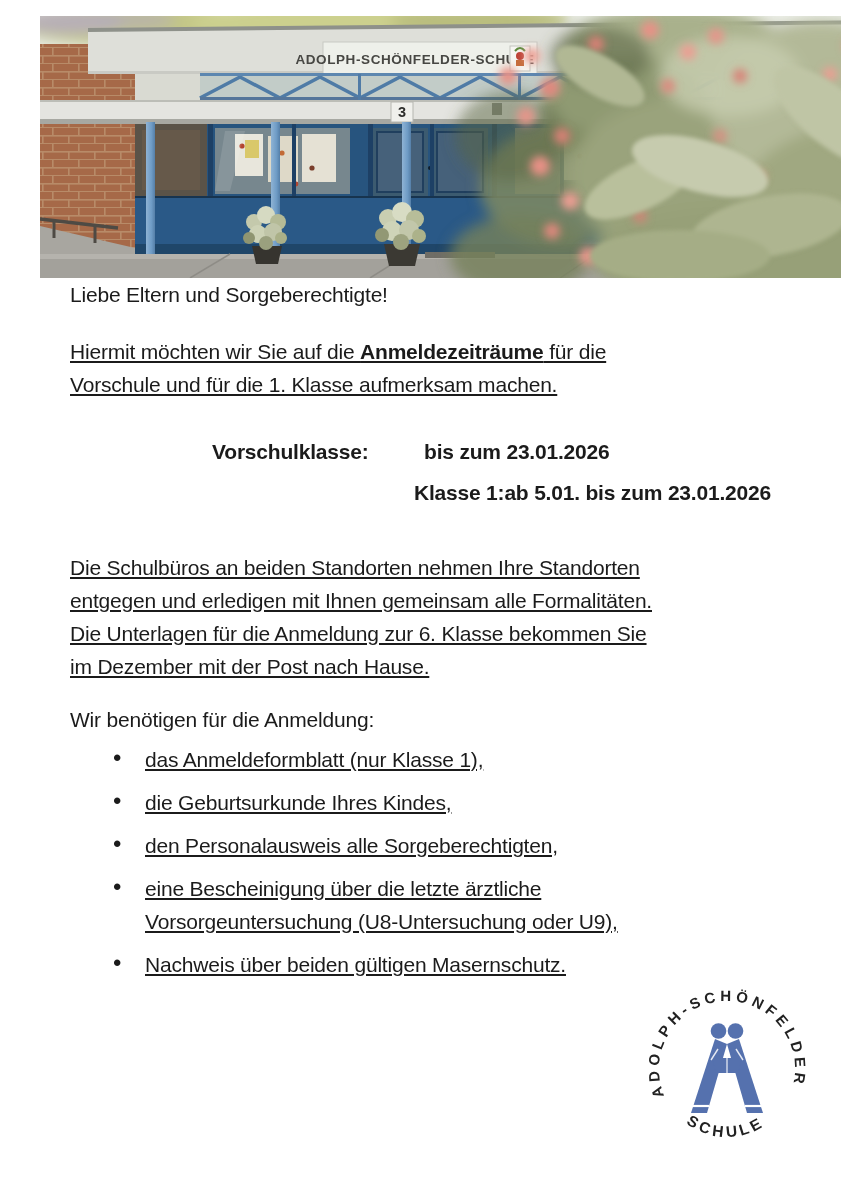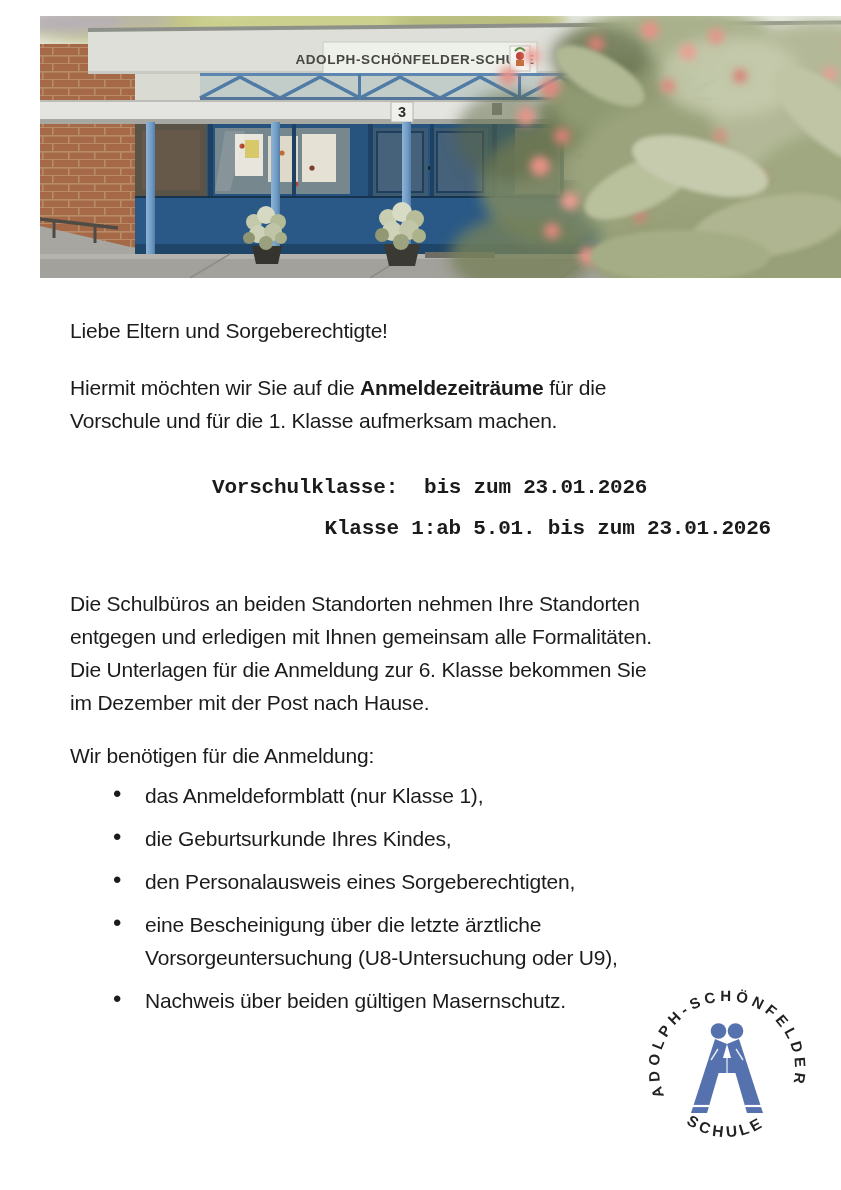--- a/index.html
+++ b/index.html
@@ -14,25 +14,25 @@
   .photo{
     position:absolute;left:0;top:0;width:841px;height:262px;overflow:hidden;
   }
   .photo svg{display:block;}
   .content{
     position:absolute;left:0;top:262px;width:841px;
     padding:0 70px 0 70px;box-sizing:border-box;
     font-size:21px;line-height:33px;letter-spacing:-0.2px;
   }
   p{margin:0;}
-  .line{display:block;}
-  .salutation{margin-top:52px;}
+  .line{display:block;text-decoration:underline;}
+  .salutation{margin-top:16px;}
   .intro{margin-top:24px;}
   .deadlines{margin-top:34px;font-weight:bold;}
-  .deadline-row{padding-left:142px;font-family:Liberation Mono, monospace;}
+  .deadline-row{padding-left:142px;}
   .deadline-row + .deadline-row{margin-top:8px;text-align:right;}
   .dl-label{display:inline-block;}
   .dl-label.w1{width:212px;}
   .dl-label.w2{width:126px;}
   .body-paragraph{margin-top:42px;}
   .req-intro{margin-top:20px;}
   ul.reqs{margin:7px 0 0 0;padding:0 0 0 45px;list-style:none;}
   ul.reqs li{position:relative;padding-left:30px;margin-bottom:10px;}
   ul.reqs li::before{
     content:"\2022";
@@ -303,21 +303,21 @@
   <p class="req-intro">Wir benötigen für die Anmeldung:</p>
 
   <ul class="reqs">
     <li>
       <span class="line">das Anmeldeformblatt (nur Klasse 1),</span>
     </li>
     <li>
       <span class="line">die Geburtsurkunde Ihres Kindes,</span>
     </li>
     <li>
-      <span class="line">den Personalausweis eines Sorgeberechtigten,</span>
+      <span class="line">den Personalausweis alle Sorgeberechtigten,</span>
     </li>
     <li>
       <span class="line">eine Bescheinigung über die letzte ärztliche</span>
       <span class="line">Vorsorgeuntersuchung (U8-Untersuchung oder U9),</span>
     </li>
     <li>
       <span class="line">Nachweis über beiden gültigen Masernschutz.</span>
     </li>
   </ul>
 

